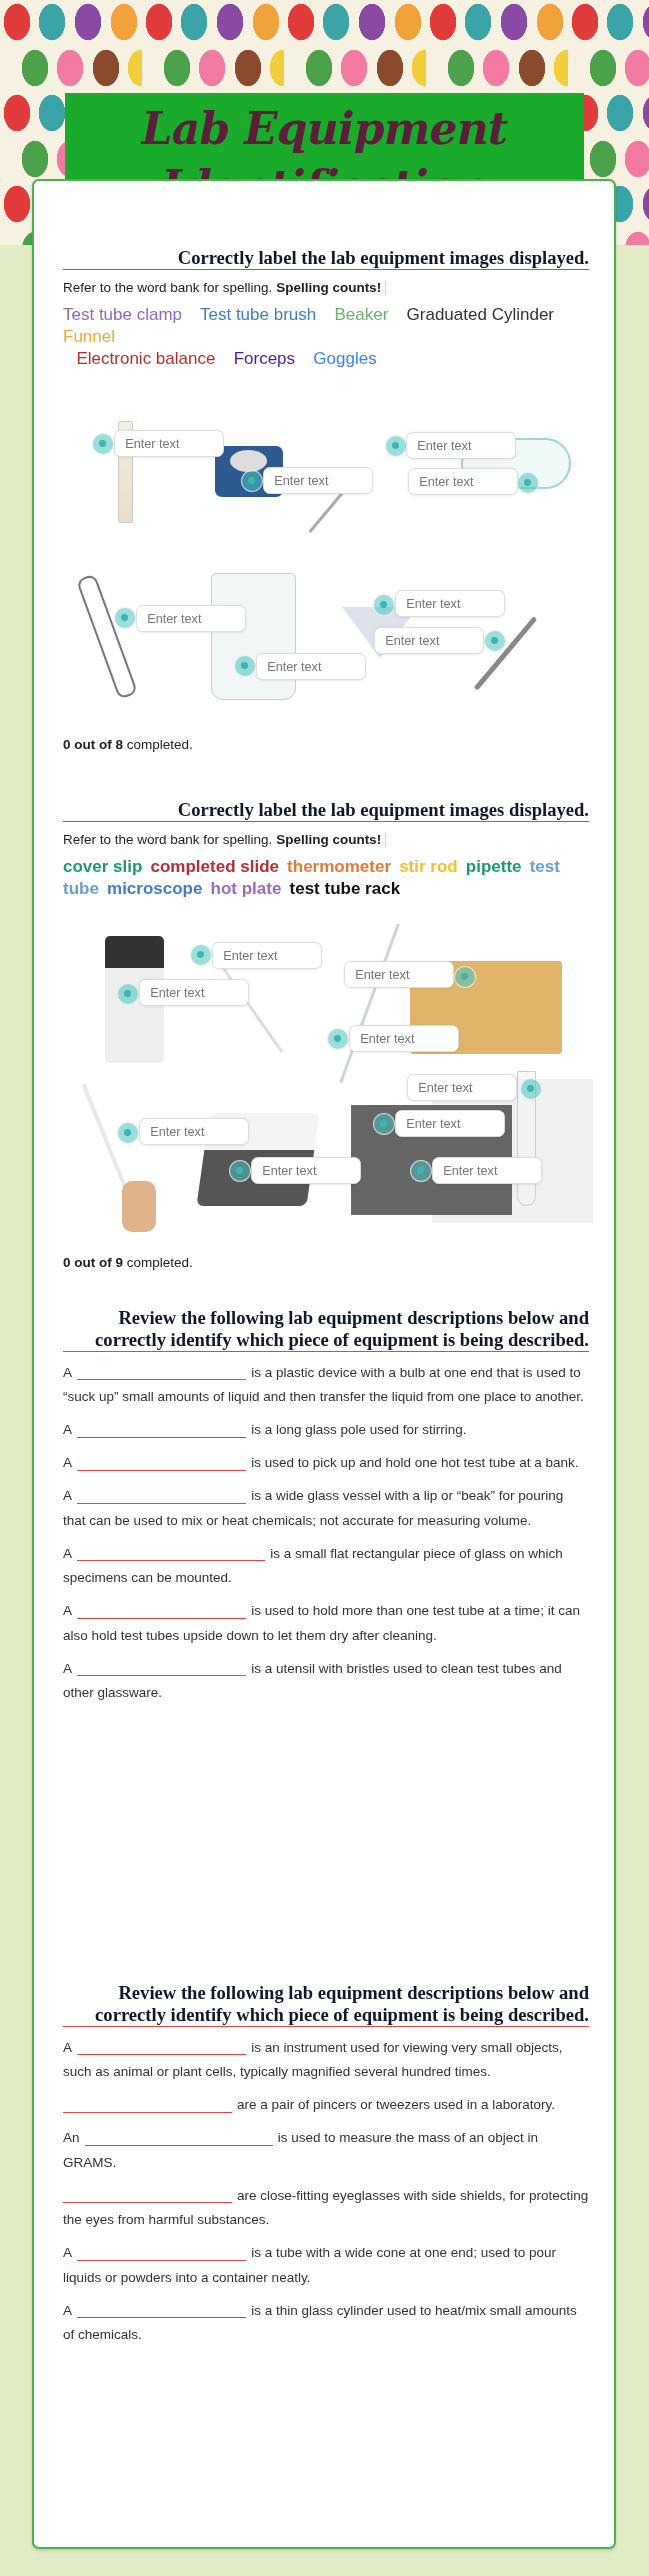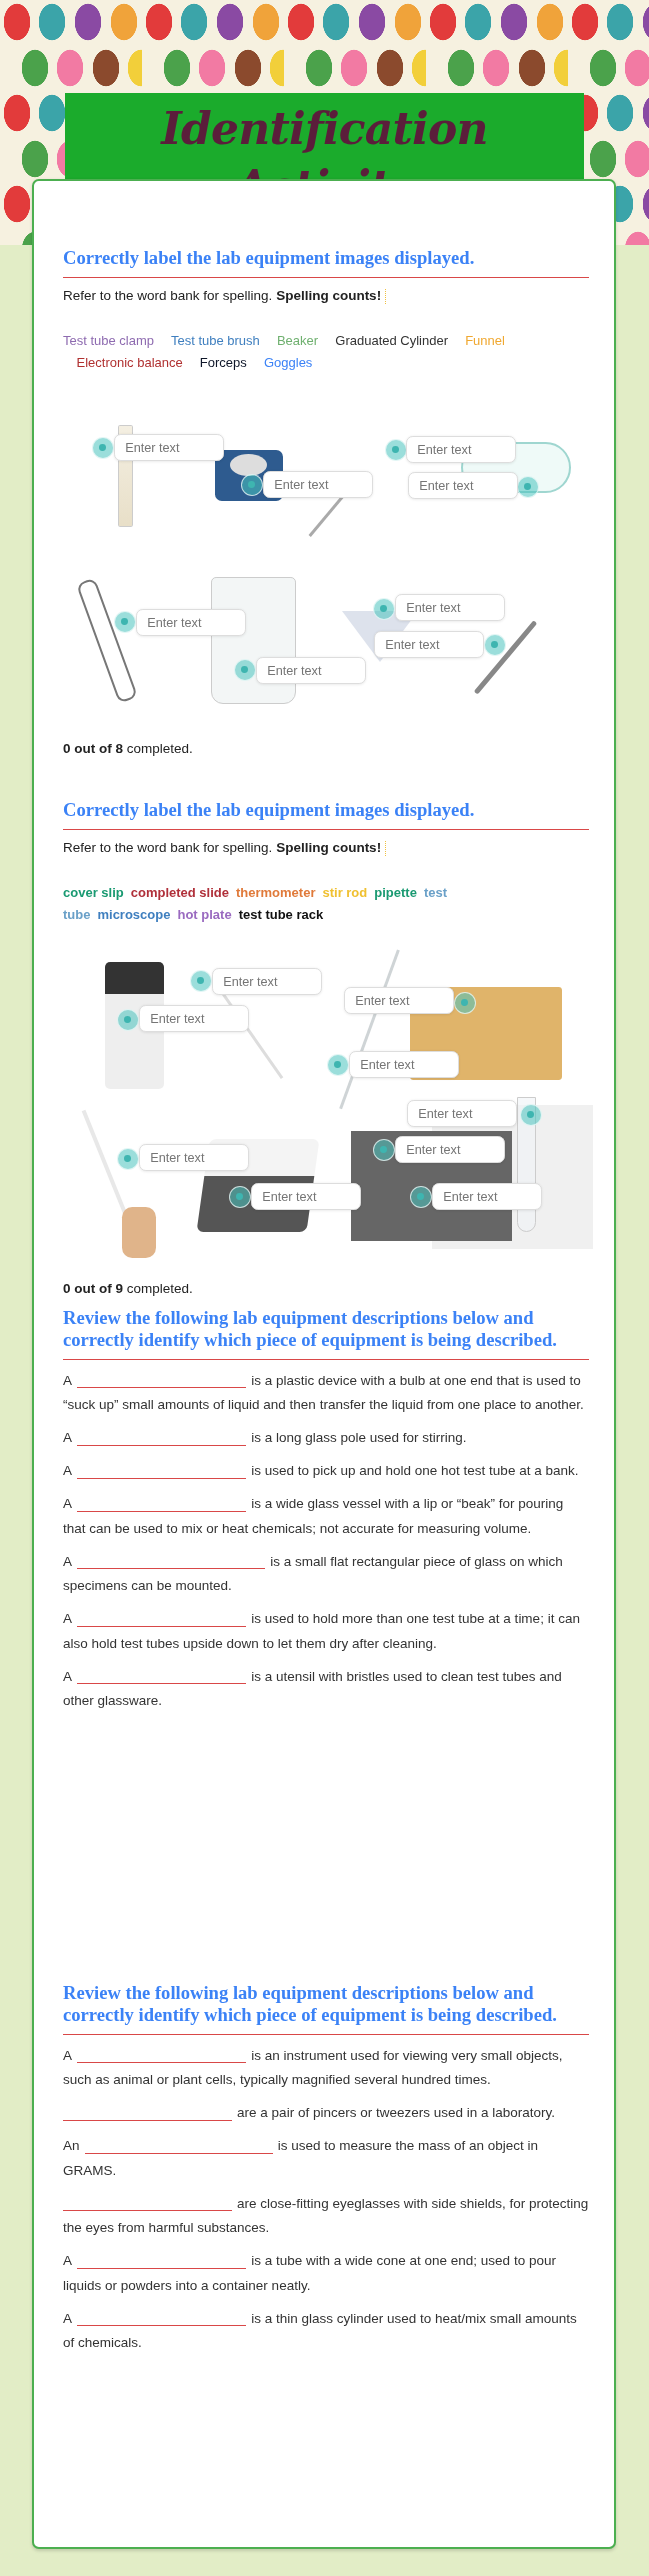--- a/index.html
+++ b/index.html
@@ -45,38 +45,39 @@
   .card {
     position: absolute; left: 32px; top: 179px; width: 584px; height: 2370px;
     background: #fff;
     border: 2.5px solid #4caf50;
     border-radius: 6.8px;
     box-shadow: 0 1.7px 3.4px rgba(0,0,0,0.15);
   }
   .section { position: absolute; left: 29px; width: 526px; }
   .sec-title {
     font-family: "DejaVu Serif", serif;
-    color: #3b82f6;
+    color: #0f172a;
     font-size: 16px;
     line-height: 22px;
-    padding-bottom: 8px;
+    padding-bottom: 0;
     border-bottom: 1.3px solid #d94848;
     margin: 0;
+    text-align: right;
   }
   .sec-title.narrow { font-family: "Liberation Serif", serif; font-size: 18.6px; line-height: 22px; }
   .refer {
     font-size: 13.5px; margin-top: 10.2px; color: #222;
   }
   .refer b { color: #222; }
   .refer .cursor-mark {
     display: inline-block; width: 1.7px; height: 15.2px; vertical-align: middle;
     border-left: 1.7px dotted #f0c040; margin-left: 3.4px;
   }
   .word-bank {
-    margin-top: 26px; font-size: 13px; line-height: 22px;
+    margin-top: 8px; font-size: 17px; line-height: 22px;
   }
   .word-bank span { margin-right: 13.5px; }
   .word-bank.bold span { font-weight: bold; margin-right: 3.4px; }
   .img-area { position: relative; height: 339px; margin-top: 8.5px; }
   .hotspot {
     position: absolute; width: 22px; height: 22px; border-radius: 50%;
     background: rgba(72, 194, 190, 0.55);
     border: 1.7px solid rgba(255,255,255,0.7);
   }
   .hotspot::after {
@@ -119,38 +120,39 @@
   .slide { width: 161px; height: 110px; background: #666; }
   .testtube { width: 18.6px; height: 135px; border: 1.7px solid #ccc; border-radius: 0 0 10.2px 10.2px; background: rgba(240,244,246,0.6); }
   .tt-bg { width: 161px; height: 144px; background: #f0f0f0; }
 </style>
 </head>
 <body>
 
 <div class="owl-bg"></div>
 <div class="banner"></div>
 <div class="banner-title">
+  <div>Lab Equipment</div>
   <div>Identification Activity</div>
 </div>
 
 <div class="card">
 
   <div class="section" style="top:66px;">
     <h2 class="sec-title narrow">Correctly label the lab equipment images displayed.</h2>
     <div class="refer">
       <span>Refer to the word bank for spelling. </span><b>Spelling counts!</b><span class="cursor-mark"></span>
     </div>
     <div class="word-bank">
       <span style="color:#8e6bb0">Test tube clamp</span>
       <span style="color:#3f7fbf">Test tube brush</span>
       <span style="color:#6fb06f">Beaker</span>
       <span style="color:#333333">Graduated Cylinder</span>
       <span style="color:#f0a830;margin-right:0">Funnel</span><br>
       <span style="color:#b03030;margin-left:13.5px">Electronic balance</span>
-      <span style="color:#0f172a">Forceps</span>
+      <span style="color:#4c1d95">Forceps</span>
       <span style="color:#3b82f6">Goggles</span>
     </div>
 
     <div class="img-area" style="height:372px; margin-top:34px;">
       <div class="eq cyl" style="left:55px; top:17px;"></div>
       <div class="eq scale" style="left:152px; top:42px;"></div>
       <div class="eq brush" style="left:267px; top:68px;"></div>
       <div class="eq goggles" style="left:398px; top:34px;"></div>
       <div class="eq clamp" style="left:34px; top:169px;"></div>
       <div class="eq beaker" style="left:148px; top:169px;"></div>

